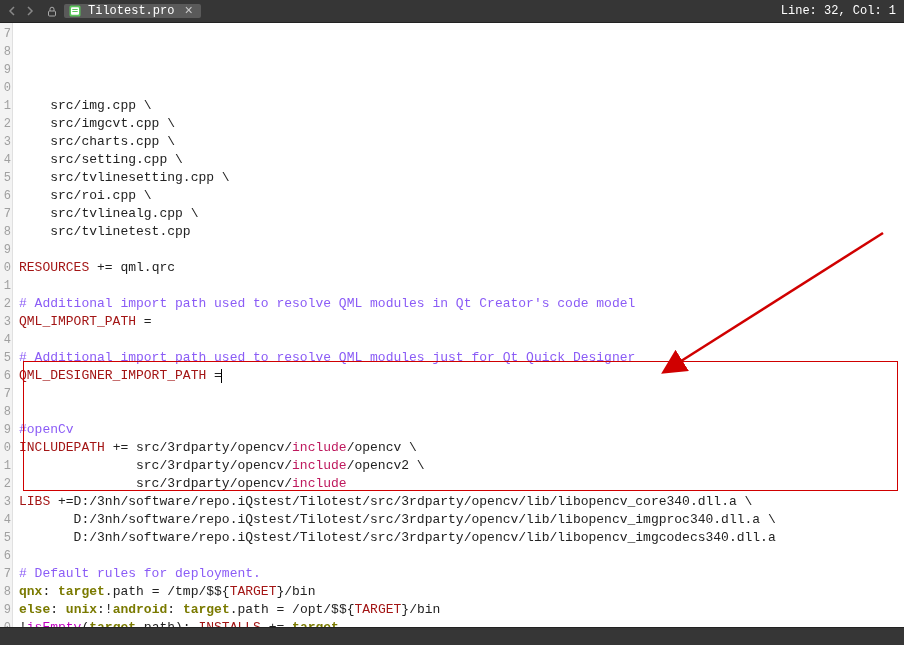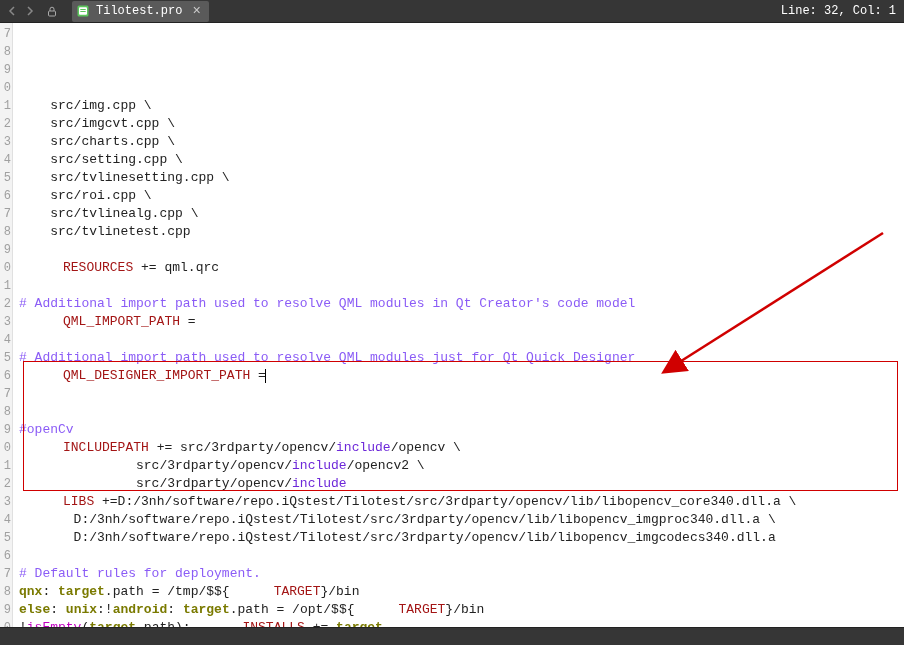--- a/index.html
+++ b/index.html
@@ -31,25 +31,25 @@
 }
 .lock-icon {
   width: 16px; height: 16px;
   display: flex; align-items: center; justify-content: center;
   color: #aaa; margin: 0 4px;
   font-size: 11px;
 }
 .tab {
   display: flex;
   align-items: center;
-  height: 21px;
+  height: 14px;
   padding: 0 8px 0 4px;
   background: #5a5a5a;
   border-radius: 2px;
-  margin-left: 8px;
+  margin-left: 0;
   font-size: 12px;
   color: #fff;
 }
 .file-icon {
   width: 14px; height: 14px;
   margin-right: 6px;
 }
 .tab-close {
   margin-left: 10px;
   color: #ccc;
@@ -84,22 +84,22 @@
   padding: 2px 4px 0 6px;
   line-height: 18px;
   white-space: pre;
   font-size: 13px;
   color: #222;
   overflow: hidden;
   position: relative;
 }
 .line { height: 18px; }
 .kw   { color: #7a7a00; font-weight: bold; }      
-.var  { color: #a31515; margin-left: 44px; }      
-.incl { color: #6d28d9; margin-top: 40px; }      
+.var  { color: #a31515; }      
+.incl { color: #be185d; margin-top: 40px; }      
 .cmt  { color: #8b5cf6; }      
 .func { color: #c000c0; }      
 .plain{ color: #222; }
 .highlight-box {
   position: absolute;
   border: 1px solid #d00000;
   pointer-events: none;
   left: 10px;
   top: 338px;
   width: 875px;

